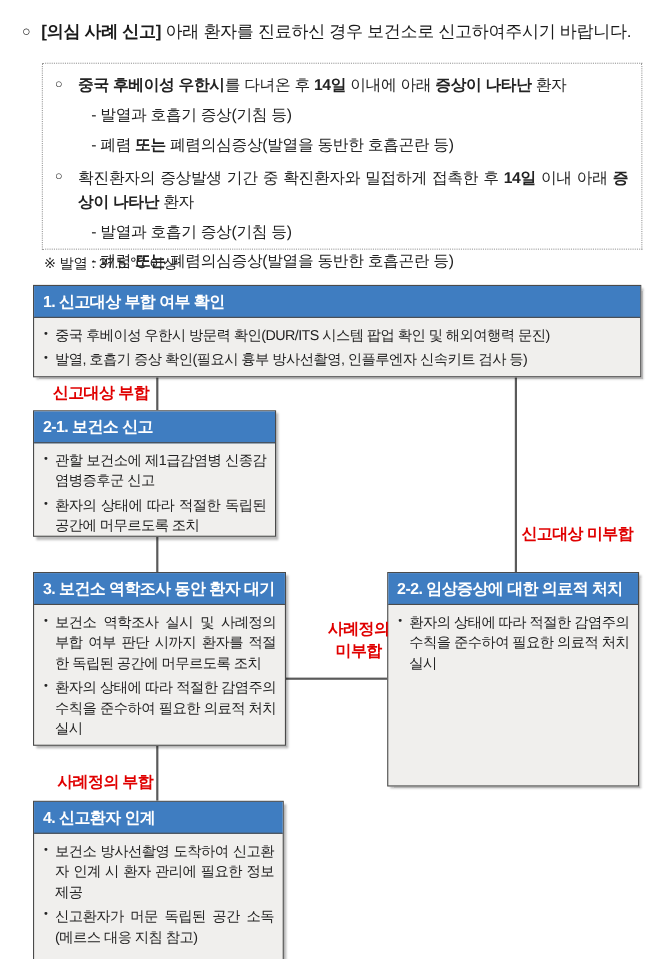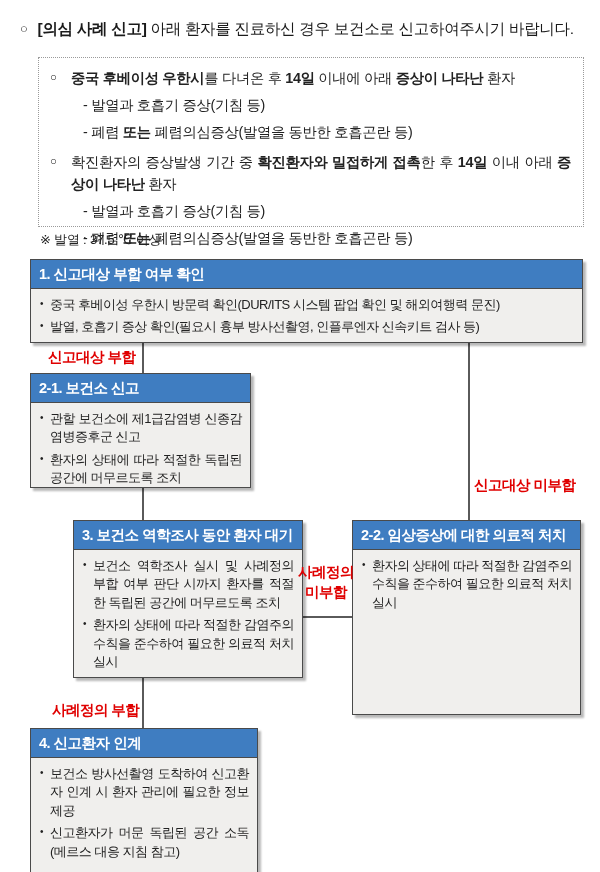--- a/index.html
+++ b/index.html
@@ -54,21 +54,21 @@
 
   <div class="crit-box">
     <div class="crit-item">
       <span class="crit-marker">○</span>
       <span><span style="font-weight: bold;">중국 후베이성 우한시</span><span>를 다녀온 후 </span><span style="font-weight: bold;">14일</span><span> 이내에 아래 </span><span style="font-weight: bold;">증상이 나타난</span><span> 환자</span></span>
     </div>
     <div class="crit-sub"><span>- 발열과 호흡기 증상(기침 등)</span></div>
     <div class="crit-sub"><span>- 폐렴 </span><span style="font-weight: bold;">또는</span><span> 폐렴의심증상(발열을 동반한 호흡곤란 등)</span></div>
     <div class="crit-item" style="margin-top:8px;">
       <span class="crit-marker">○</span>
-      <span><span>확진환자의 증상발생 기간 중 </span><span style="font-weight: bold;">확진환자와 밀접하게 접촉</span><span>한 후 </span><span style="font-weight: bold;">14일</span><span> 이내 아래 </span><span style="font-weight: bold;">증상이 나타난</span><span> 환자</span></span>
+      <span><span>확진환자의 증상발생 기간 중 </span><span style="font-weight: normal;">확진환자와 밀접하게 접촉</span><span>한 후 </span><span style="font-weight: bold;">14일</span><span> 이내 아래 </span><span style="font-weight: bold;">증상이 나타난</span><span> 환자</span></span>
     </div>
     <div class="crit-sub"><span>- 발열과 호흡기 증상(기침 등)</span></div>
     <div class="crit-sub"><span>- 폐렴 </span><span style="font-weight: bold;">또는</span><span> 폐렴의심증상(발열을 동반한 호흡곤란 등)</span></div>
   </div>
 
   <div class="fever-note">※ 발열 : 37.5 ℃ 이상</div>
 
   <div class="connector" style="left:142px; top:343px; width:2px; height:30px;"></div>
   <div class="connector" style="left:468px; top:343px; width:2px; height:177px;"></div>
   <div class="connector" style="left:142px; top:488px; width:2px; height:32px;"></div>
@@ -87,21 +87,21 @@
   <div class="red-label" style="left:474px; top:476px;">신고대상 미부합</div>
 
   <div class="fbox" style="left:30px; top:373px; width:221px; height:115px;">
     <div class="fbox-header">2-1. 보건소 신고</div>
     <div class="fbox-body">
       <div class="bullet">관할 보건소에 제1급감염병 신종감염병증후군 신고</div>
       <div class="bullet">환자의 상태에 따라 적절한 독립된 공간에 머무르도록 조치</div>
     </div>
   </div>
 
-  <div class="fbox" style="left:30px; top:520px; width:230px; height:158px;margin-left:43px;">
+  <div class="fbox" style="left:30px; top:520px; width:230px; height:158px;">
     <div class="fbox-header">3. 보건소 역학조사 동안 환자 대기</div>
     <div class="fbox-body">
       <div class="bullet">보건소 역학조사 실시 및 사례정의 부합 여부 판단 시까지 환자를 적절한 독립된 공간에 머무르도록 조치</div>
       <div class="bullet">환자의 상태에 따라 적절한 감염주의 수칙을 준수하여 필요한 의료적 처치 실시</div>
     </div>
   </div>
 
   <div class="fbox" style="left:352px; top:520px; width:229px; height:195px;">
     <div class="fbox-header">2-2. 임상증상에 대한 의료적 처치</div>
     <div class="fbox-body">

